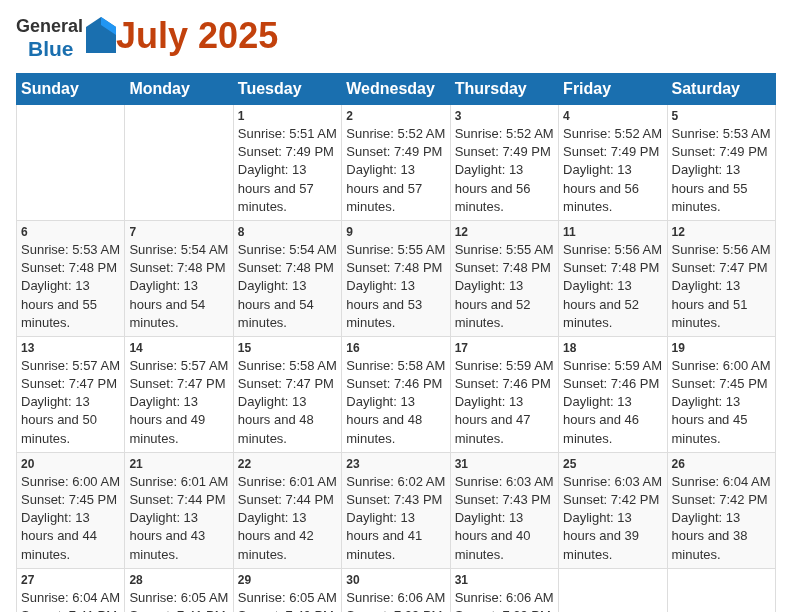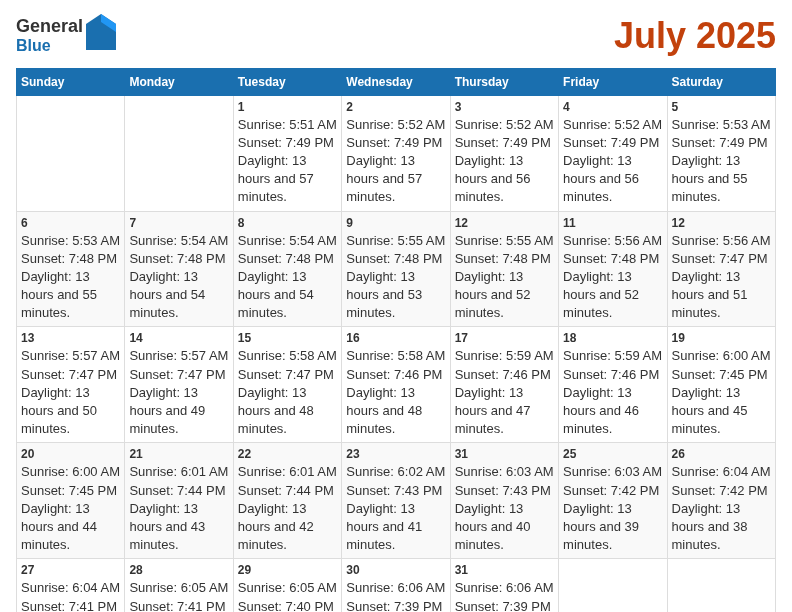--- a/index.html
+++ b/index.html
@@ -5,21 +5,21 @@
     * { box-sizing: border-box; margin: 0; padding: 0; }
     body {
       font-family: Arial, sans-serif;
       background: #fff;
       width: 792px;
       min-height: 612px;
       padding: 16px;
     }
     .header {
       display: flex;
-      justify-content: space-between;
+      justify-content: flex-start;
       align-items: flex-start;
       margin-bottom: 12px;
     }
     .logo {
       display: flex;
       align-items: center;
     }
     .title-block {
       text-align: right;
     }
@@ -34,21 +34,21 @@
       color: #555;
     }
     .calendar {
       width: 100%;
       border-collapse: collapse;
       border: 1px solid #ccc;
     }
     .calendar th {
       background-color: #1a6faf;
       color: #fff;
-      font-size: 12px;
+      font-size: 16px;
       font-weight: bold;
       padding: 6px 4px;
       text-align: left;
       border: 1px solid #1a6faf;
     }
     .calendar td {
       width: 108px;
       vertical-align: top;
       padding: 4px 4px;
       border: 1px solid #ddd;
@@ -75,21 +75,21 @@
       background: #fff !important;
     }
   </style>
 </head>
 <body>
 
 <div class="header">
   <div class="logo">
     <span>
       <span style="font-size:18px;font-weight:bold;color:#333;">General</span><br>
-      <span style="font-size:16px;font-weight:bold;color:#1a6faf;">Blue</span>
+      <span style="font-size:21px;font-weight:bold;color:#1a6faf;margin-left:12px;">Blue</span>
     </span>
     <svg width="30" height="36" viewBox="0 0 30 36" style="margin-left:3px;margin-top:-8px;">
       <polygon points="0,36 30,36 30,10 15,0 0,10" fill="#1a6faf"></polygon>
       <polygon points="15,0 30,10 30,18 15,8" fill="#2196F3"></polygon>
     </svg>
   </div>
   <div class="title-block">
     <div class="month-title">July 2025</div>
   </div>
 </div>

